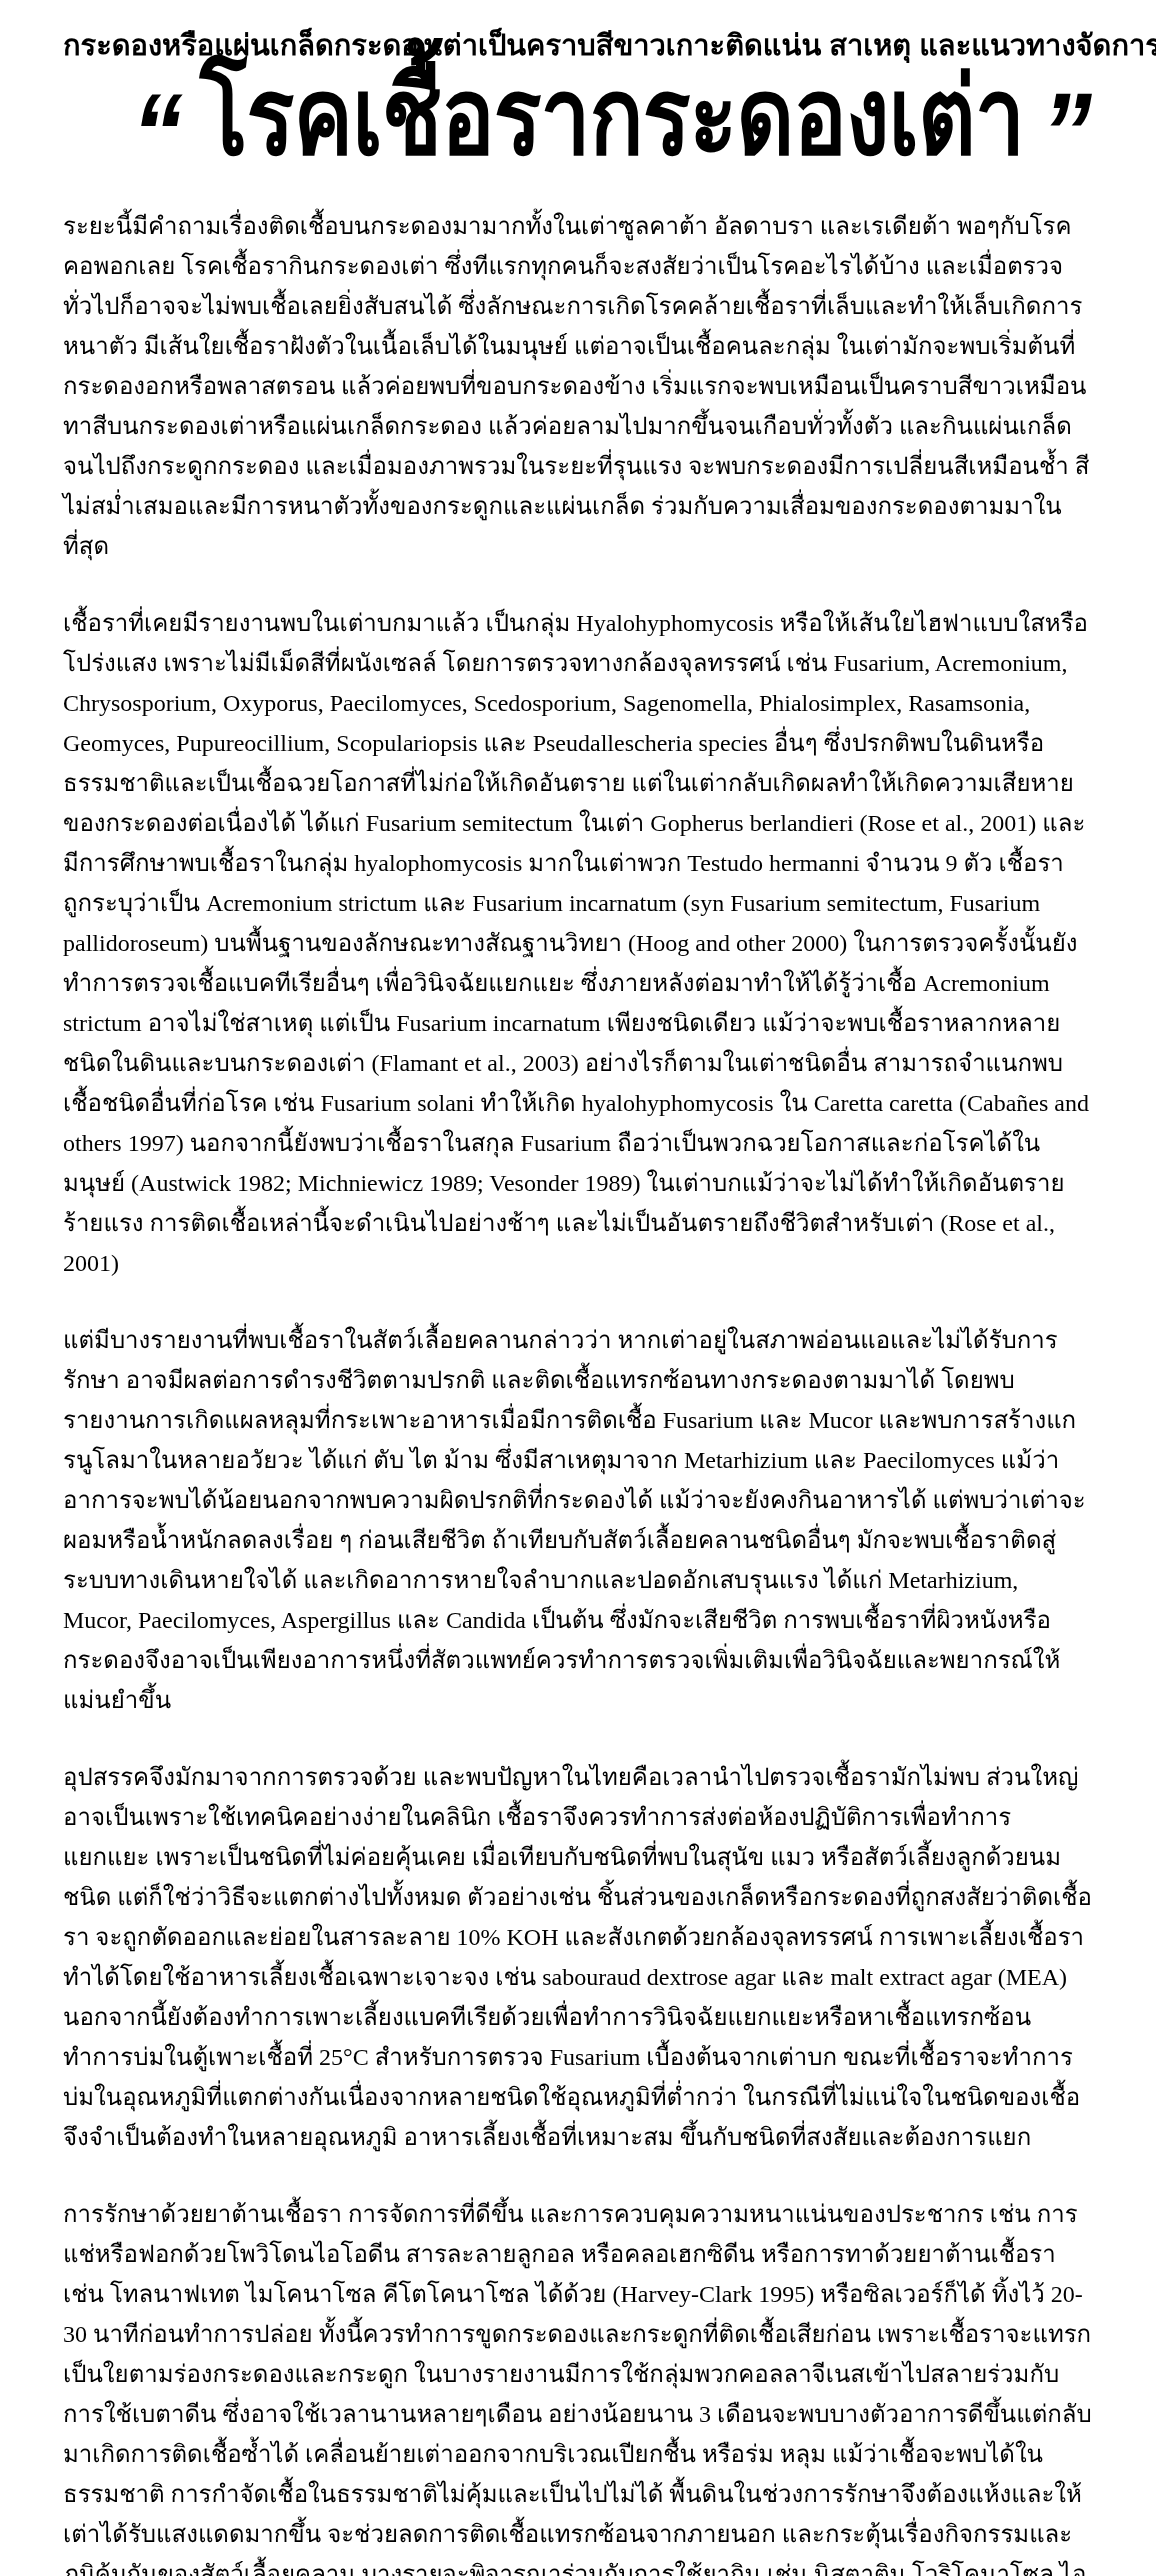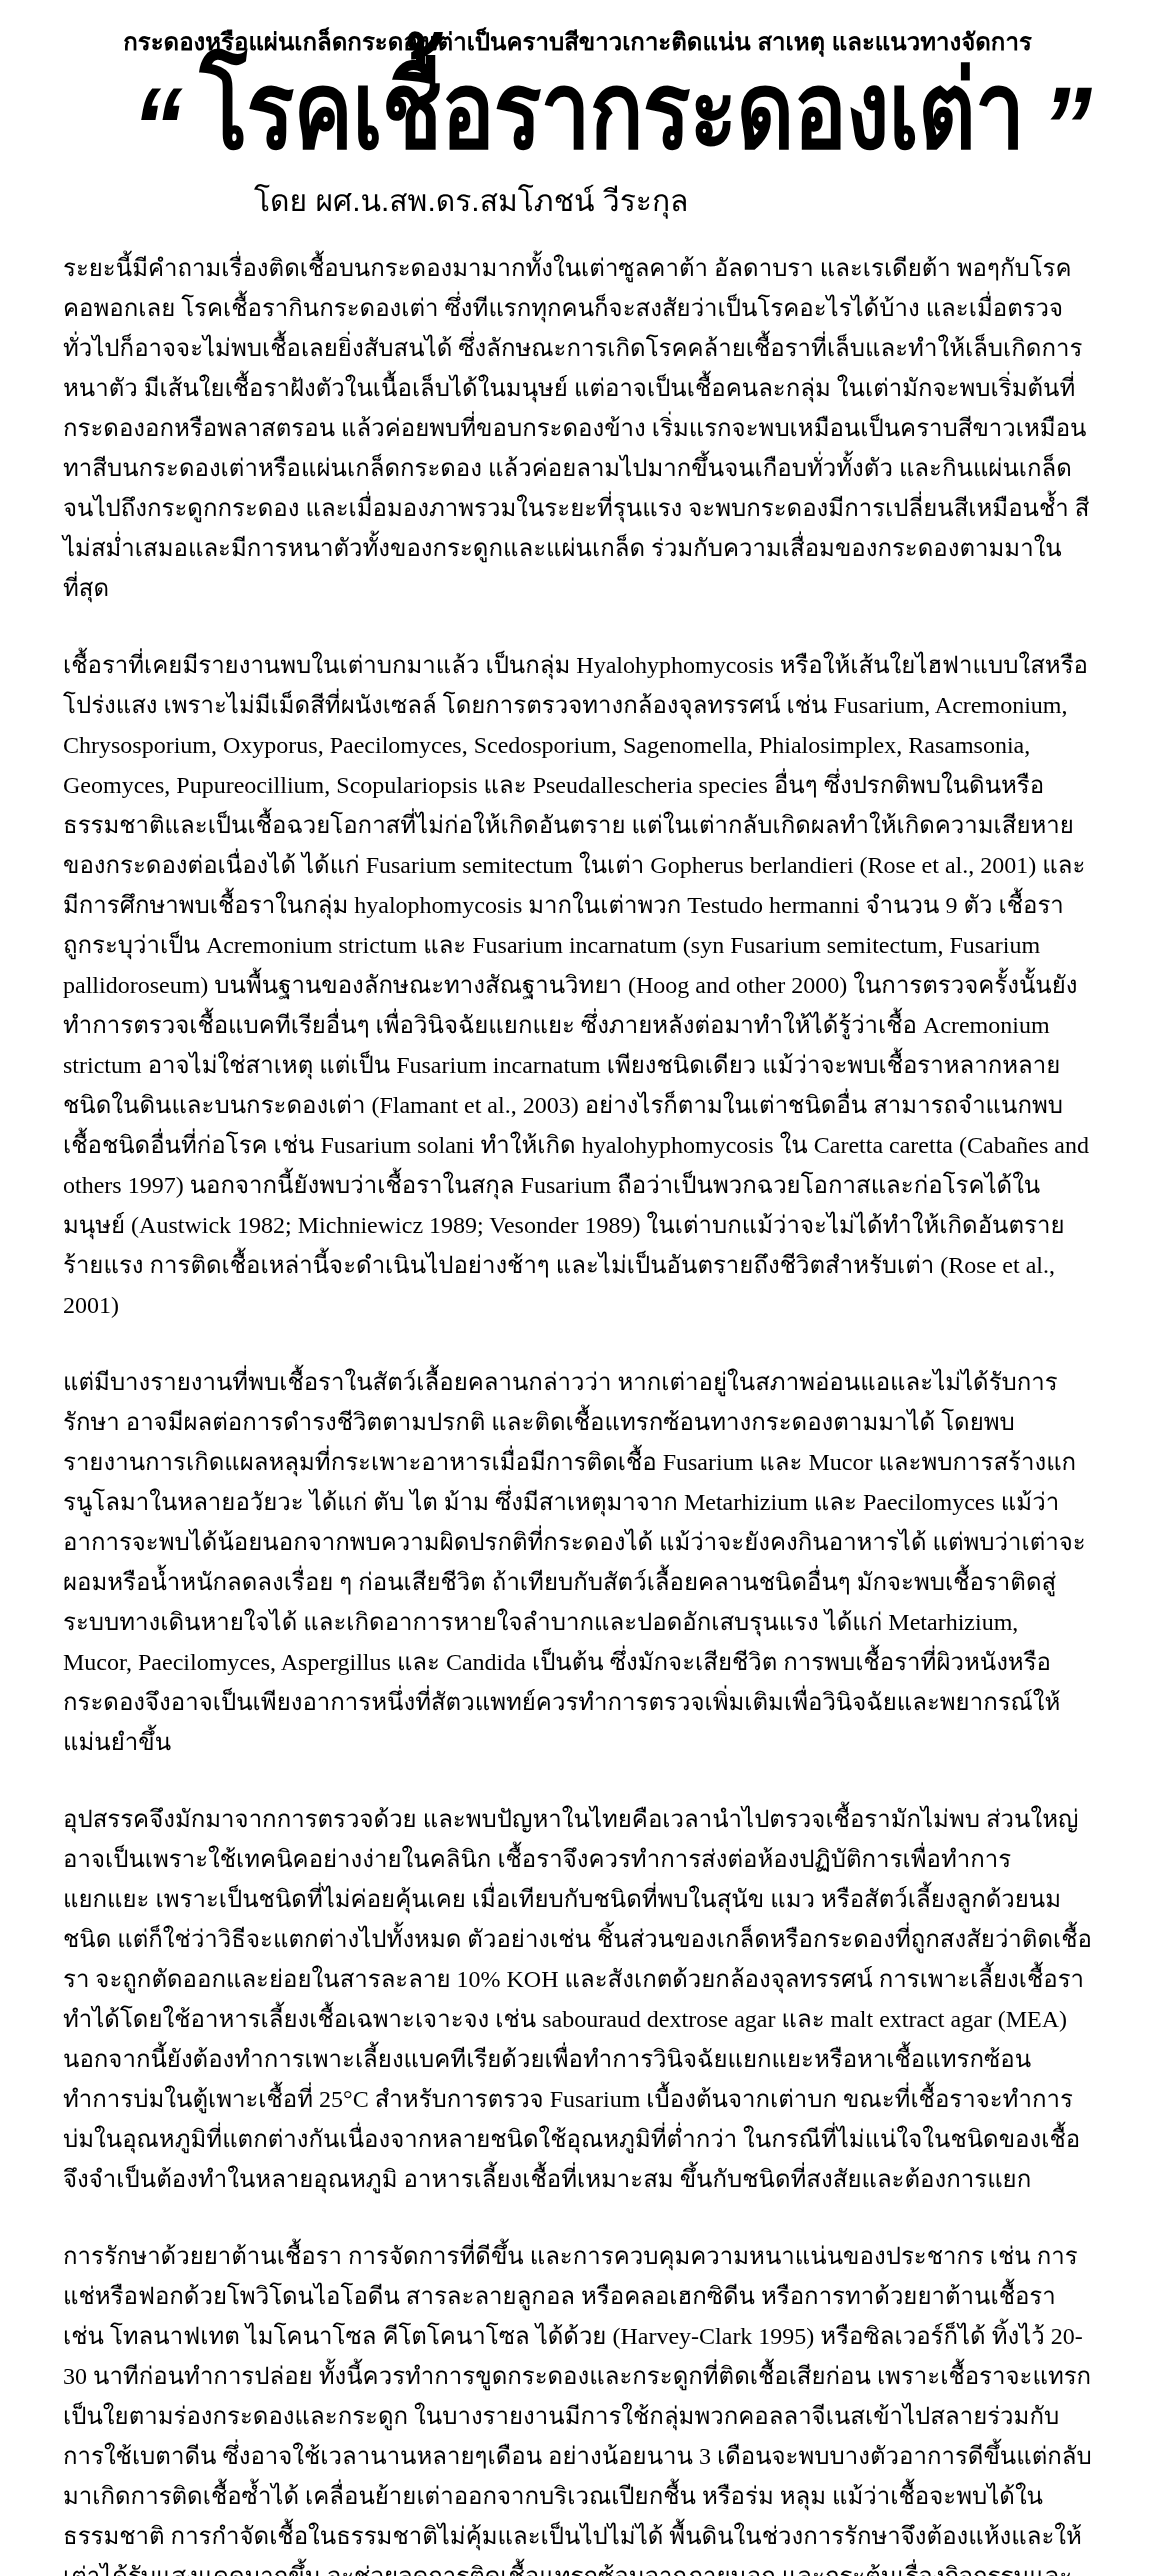--- a/index.html
+++ b/index.html
@@ -13,21 +13,21 @@
     min-height: 2576px;
     margin: 0 auto;
     background: #ffffff;
     color: #000000;
     font-family: "Liberation Sans", sans-serif;
     box-sizing: border-box;
     padding: 28px 65px 75px 63px;
   }
   .kicker {
     text-align: center;
-    font-size: 24px;
+    font-size: 29px;
     font-weight: bold;
     line-height: 1.2;
     white-space: nowrap;
   }
   .title-row {
     margin-top: 13px;
     text-align: right;
     white-space: nowrap;
   }
   .quote {
@@ -76,21 +76,20 @@
 <body>
 
 <div class="page">
 
   <div class="kicker">กระดองหรือแผ่นเกล็ดกระดองเต่าเป็นคราบสีขาวเกาะติดแน่น สาเหตุ และแนวทางจัดการ</div>
 
   <div class="title-row">
     <span class="quote open">“</span><span class="title-text">โรคเชื้อรากระดองเต่า</span><span class="quote close">”</span>
   </div>
 
-  <div class="byline">โดย ผศ.น.สพ.ดร.สมโภชน์ วีระกุล</div>
 
   <div class="article">
     <p>ระยะนี้มีคำถามเรื่องติดเชื้อบนกระดองมามากทั้งในเต่าซูลคาต้า อัลดาบรา และเรเดียต้า พอๆกับโรคคอพอกเลย โรคเชื้อรากินกระดองเต่า ซึ่งทีแรกทุกคนก็จะสงสัยว่าเป็นโรคอะไรได้บ้าง และเมื่อตรวจทั่วไปก็อาจจะไม่พบเชื้อเลยยิ่งสับสนได้ ซึ่งลักษณะการเกิดโรคคล้ายเชื้อราที่เล็บและทำให้เล็บเกิดการหนาตัว มีเส้นใยเชื้อราฝังตัวในเนื้อเล็บได้ในมนุษย์ แต่อาจเป็นเชื้อคนละกลุ่ม ในเต่ามักจะพบเริ่มต้นที่กระดองอกหรือพลาสตรอน แล้วค่อยพบที่ขอบกระดองข้าง เริ่มแรกจะพบเหมือนเป็นคราบสีขาวเหมือนทาสีบนกระดองเต่าหรือแผ่นเกล็ดกระดอง แล้วค่อยลามไปมากขึ้นจนเกือบทั่วทั้งตัว และกินแผ่นเกล็ดจนไปถึงกระดูกกระดอง และเมื่อมองภาพรวมในระยะที่รุนแรง จะพบกระดองมีการเปลี่ยนสีเหมือนช้ำ สีไม่สม่ำเสมอและมีการหนาตัวทั้งของกระดูกและแผ่นเกล็ด ร่วมกับความเสื่อมของกระดองตามมาในที่สุด</p>
     <p>เชื้อราที่เคยมีรายงานพบในเต่าบกมาแล้ว เป็นกลุ่ม Hyalohyphomycosis หรือให้เส้นใยไฮฟาแบบใสหรือโปร่งแสง เพราะไม่มีเม็ดสีที่ผนังเซลล์ โดยการตรวจทางกล้องจุลทรรศน์ เช่น Fusarium, Acremonium, Chrysosporium, Oxyporus, Paecilomyces, Scedosporium, Sagenomella, Phialosimplex, Rasamsonia, Geomyces, Pupureocillium, Scopulariopsis และ Pseudallescheria species อื่นๆ ซึ่งปรกติพบในดินหรือธรรมชาติและเป็นเชื้อฉวยโอกาสที่ไม่ก่อให้เกิดอันตราย แต่ในเต่ากลับเกิดผลทำให้เกิดความเสียหายของกระดองต่อเนื่องได้ ได้แก่ Fusarium semitectum ในเต่า Gopherus berlandieri (Rose et al., 2001) และมีการศึกษาพบเชื้อราในกลุ่ม hyalophomycosis มากในเต่าพวก Testudo hermanni จำนวน 9 ตัว เชื้อราถูกระบุว่าเป็น Acremonium strictum และ Fusarium incarnatum (syn Fusarium semitectum, Fusarium pallidoroseum) บนพื้นฐานของลักษณะทางสัณฐานวิทยา (Hoog and other 2000) ในการตรวจครั้งนั้นยังทำการตรวจเชื้อแบคทีเรียอื่นๆ เพื่อวินิจฉัยแยกแยะ ซึ่งภายหลังต่อมาทำให้ได้รู้ว่าเชื้อ Acremonium strictum อาจไม่ใช่สาเหตุ แต่เป็น Fusarium incarnatum เพียงชนิดเดียว แม้ว่าจะพบเชื้อราหลากหลายชนิดในดินและบนกระดองเต่า (Flamant et al., 2003) อย่างไรก็ตามในเต่าชนิดอื่น สามารถจำแนกพบเชื้อชนิดอื่นที่ก่อโรค เช่น Fusarium solani ทำให้เกิด hyalohyphomycosis ใน Caretta caretta (Cabañes and others 1997) นอกจากนี้ยังพบว่าเชื้อราในสกุล Fusarium ถือว่าเป็นพวกฉวยโอกาสและก่อโรคได้ในมนุษย์ (Austwick 1982; Michniewicz 1989; Vesonder 1989) ในเต่าบกแม้ว่าจะไม่ได้ทำให้เกิดอันตรายร้ายแรง การติดเชื้อเหล่านี้จะดำเนินไปอย่างช้าๆ และไม่เป็นอันตรายถึงชีวิตสำหรับเต่า (Rose et al., 2001)</p>
     <p>แต่มีบางรายงานที่พบเชื้อราในสัตว์เลื้อยคลานกล่าวว่า หากเต่าอยู่ในสภาพอ่อนแอและไม่ได้รับการรักษา อาจมีผลต่อการดำรงชีวิตตามปรกติ และติดเชื้อแทรกซ้อนทางกระดองตามมาได้ โดยพบรายงานการเกิดแผลหลุมที่กระเพาะอาหารเมื่อมีการติดเชื้อ Fusarium และ Mucor และพบการสร้างแกรนูโลมาในหลายอวัยวะ ได้แก่ ตับ ไต ม้าม ซึ่งมีสาเหตุมาจาก Metarhizium และ Paecilomyces แม้ว่าอาการจะพบได้น้อยนอกจากพบความผิดปรกติที่กระดองได้ แม้ว่าจะยังคงกินอาหารได้ แต่พบว่าเต่าจะผอมหรือน้ำหนักลดลงเรื่อย ๆ ก่อนเสียชีวิต ถ้าเทียบกับสัตว์เลื้อยคลานชนิดอื่นๆ มักจะพบเชื้อราติดสู่ระบบทางเดินหายใจได้ และเกิดอาการหายใจลำบากและปอดอักเสบรุนแรง ได้แก่ Metarhizium, Mucor, Paecilomyces, Aspergillus และ Candida เป็นต้น ซึ่งมักจะเสียชีวิต การพบเชื้อราที่ผิวหนังหรือกระดองจึงอาจเป็นเพียงอาการหนึ่งที่สัตวแพทย์ควรทำการตรวจเพิ่มเติมเพื่อวินิจฉัยและพยากรณ์ให้แม่นยำขึ้น</p>
     <p>อุปสรรคจึงมักมาจากการตรวจด้วย และพบปัญหาในไทยคือเวลานำไปตรวจเชื้อรามักไม่พบ ส่วนใหญ่อาจเป็นเพราะใช้เทคนิคอย่างง่ายในคลินิก เชื้อราจึงควรทำการส่งต่อห้องปฏิบัติการเพื่อทำการแยกแยะ เพราะเป็นชนิดที่ไม่ค่อยคุ้นเคย เมื่อเทียบกับชนิดที่พบในสุนัข แมว หรือสัตว์เลี้ยงลูกด้วยนมชนิด แต่ก็ใช่ว่าวิธีจะแตกต่างไปทั้งหมด ตัวอย่างเช่น ชิ้นส่วนของเกล็ดหรือกระดองที่ถูกสงสัยว่าติดเชื้อรา จะถูกตัดออกและย่อยในสารละลาย 10% KOH และสังเกตด้วยกล้องจุลทรรศน์ การเพาะเลี้ยงเชื้อราทำได้โดยใช้อาหารเลี้ยงเชื้อเฉพาะเจาะจง เช่น sabouraud dextrose agar และ malt extract agar (MEA) นอกจากนี้ยังต้องทำการเพาะเลี้ยงแบคทีเรียด้วยเพื่อทำการวินิจฉัยแยกแยะหรือหาเชื้อแทรกซ้อน ทำการบ่มในตู้เพาะเชื้อที่ 25°C สำหรับการตรวจ Fusarium เบื้องต้นจากเต่าบก ขณะที่เชื้อราจะทำการบ่มในอุณหภูมิที่แตกต่างกันเนื่องจากหลายชนิดใช้อุณหภูมิที่ต่ำกว่า ในกรณีที่ไม่แน่ใจในชนิดของเชื้อจึงจำเป็นต้องทำในหลายอุณหภูมิ อาหารเลี้ยงเชื้อที่เหมาะสม ขึ้นกับชนิดที่สงสัยและต้องการแยก</p>
     <p>การรักษาด้วยยาต้านเชื้อรา การจัดการที่ดีขึ้น และการควบคุมความหนาแน่นของประชากร เช่น การแช่หรือฟอกด้วยโพวิโดนไอโอดีน สารละลายลูกอล หรือคลอเฮกซิดีน หรือการทาด้วยยาต้านเชื้อรา เช่น โทลนาฟเทต ไมโคนาโซล คีโตโคนาโซล ได้ด้วย (Harvey-Clark 1995) หรือซิลเวอร์ก็ได้ ทิ้งไว้ 20-30 นาทีก่อนทำการปล่อย ทั้งนี้ควรทำการขูดกระดองและกระดูกที่ติดเชื้อเสียก่อน เพราะเชื้อราจะแทรกเป็นใยตามร่องกระดองและกระดูก ในบางรายงานมีการใช้กลุ่มพวกคอลลาจีเนสเข้าไปสลายร่วมกับการใช้เบตาดีน ซึ่งอาจใช้เวลานานหลายๆเดือน อย่างน้อยนาน 3 เดือนจะพบบางตัวอาการดีขึ้นแต่กลับมาเกิดการติดเชื้อซ้ำได้ เคลื่อนย้ายเต่าออกจากบริเวณเปียกชื้น หรือร่ม หลุม แม้ว่าเชื้อจะพบได้ในธรรมชาติ การกำจัดเชื้อในธรรมชาติไม่คุ้มและเป็นไปไม่ได้ พื้นดินในช่วงการรักษาจึงต้องแห้งและให้เต่าได้รับแสงแดดมากขึ้น จะช่วยลดการติดเชื้อแทรกซ้อนจากภายนอก และกระตุ้นเรื่องกิจกรรมและภูมิคุ้มกันของสัตว์เลื้อยคลาน บางรายจะพิจารณาร่วมกับการใช้ยากิน เช่น นิสตาติน โวริโคนาโซล ไอทราโคนาโซล และอื่นๆ และอาจพิจารณาใช้ร่วมกับยาปฏิชีวนะได้ในกรณีพบการติดเชื้อแบคทีเรียแทรกซ้อนทั้งที่กระดองและการกิน บางรายมีการติดเชื้อที่ตา (Fusarium keratitis) ก็สามารถใช้ยาป้ายตาต้านเชื้อราร่วมได้ ซึ่งมีหลายชนิด</p>
   </div>
 
 </div>

